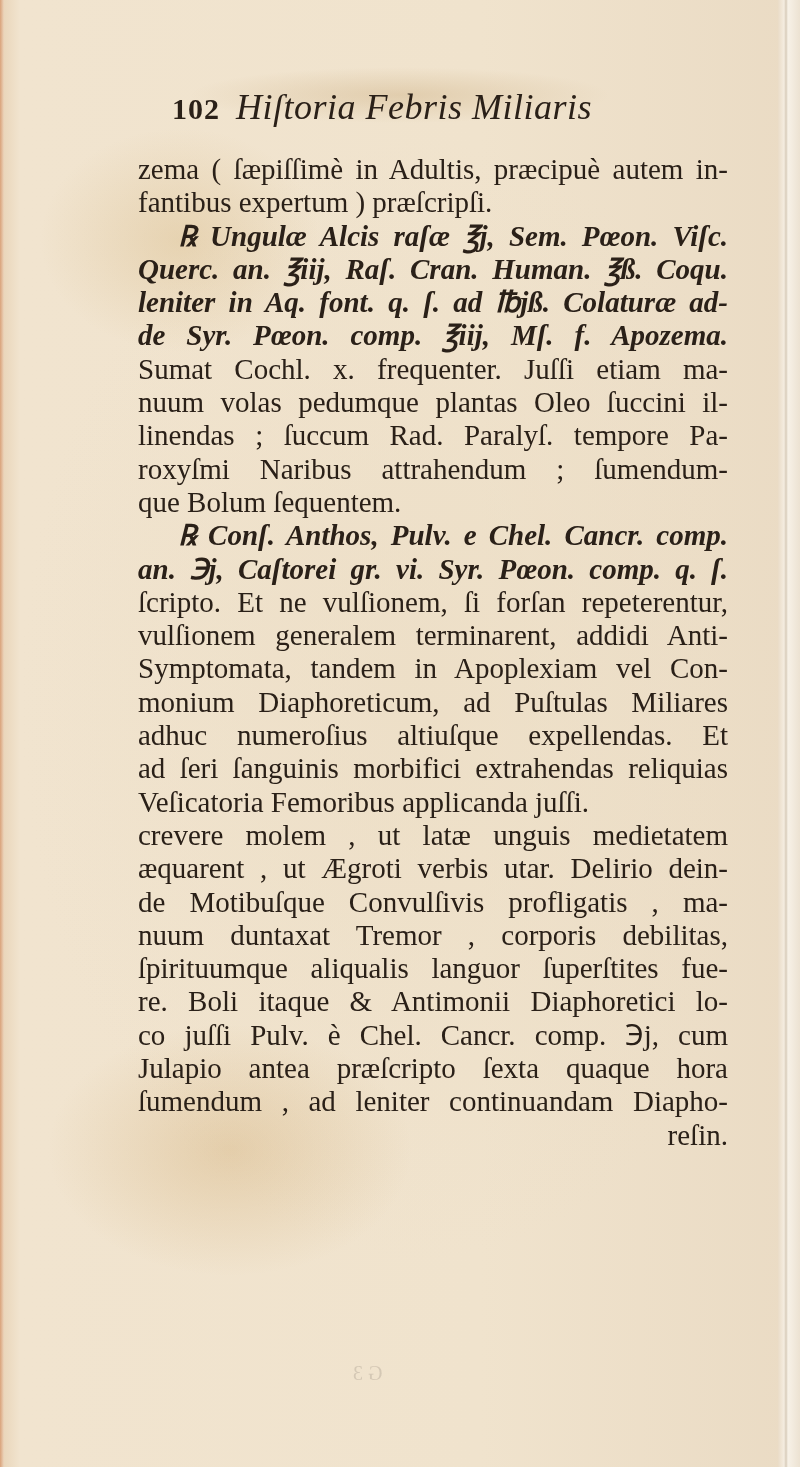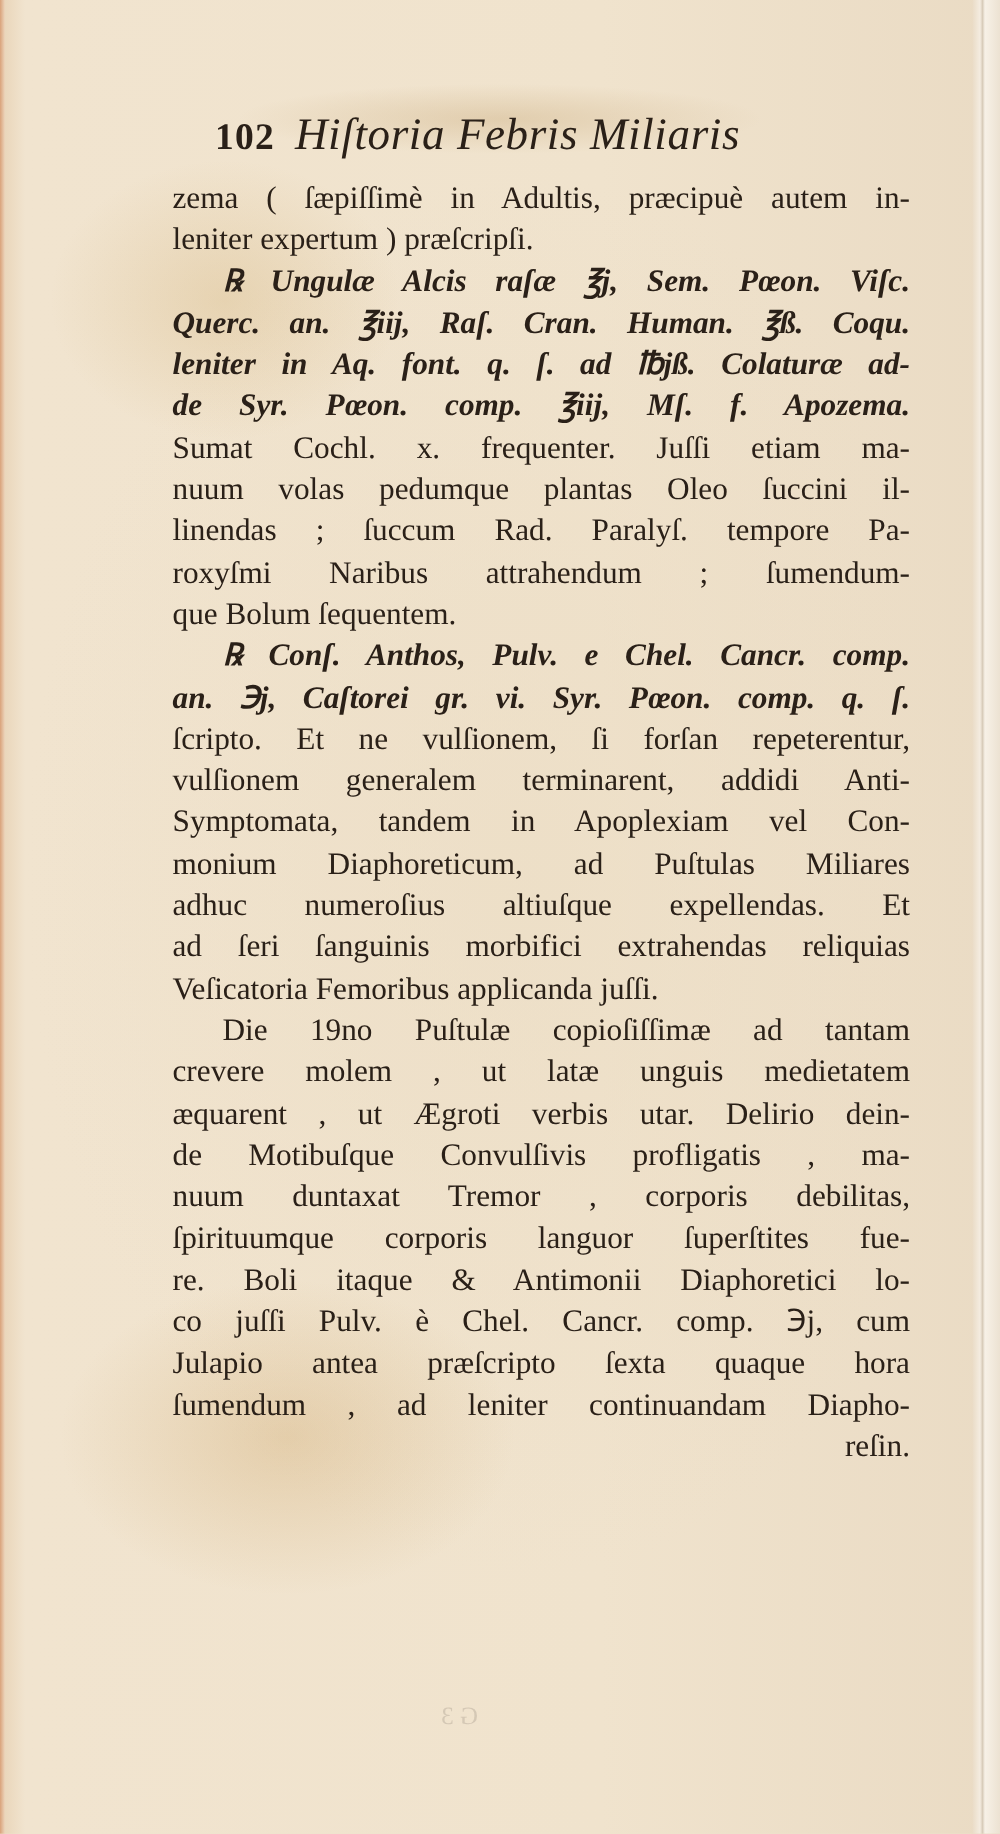--- a/index.html
+++ b/index.html
@@ -30,22 +30,22 @@
     position: absolute; top: 86px; left: 0; width: 590px; height: 44px;
     display: flex; align-items: baseline; margin-left: 34px;
   }
   .folio {
     font-size: 30px; font-weight: bold; letter-spacing: 1px; width: 64px;
   }
   .running-title {
     font-size: 36px; font-style: italic; font-weight: normal; letter-spacing: 0.5px; margin-left: 0;
   }
   .body-text {
-    position: absolute; top: 142px; left: 0; width: 590px;
-    font-size: 25px; line-height: 33.3px; font-family: Liberation Serif, serif;
+    position: absolute; top: 153px; left: 0; width: 590px;
+    font-size: 29px; line-height: 33.3px; font-family: Liberation Serif, serif;
   }
   .line { white-space: nowrap; height: 33.3px; overflow: visible; text-align: justify; text-align-last: justify; }
   .line.short { text-align-last: left; }
   .line.right { text-align-last: right; text-align: center; }
   .line.indent { padding-left: 40px; }
   .it { font-style: italic; font-weight: bold; }
   .ghost {
     position: absolute; color: rgba(90,80,70,0.18); font-size: 20px; font-family: "Liberation Serif", serif;
   }
 </style>
@@ -56,45 +56,44 @@
 <div class="right-edge"></div>
 
 <div class="page">
   <div class="header">
     <span class="folio">102</span>
     <span class="running-title">Hiſtoria Febris Miliaris</span>
   </div>
 
   <div class="body-text">
     <div class="line">zema ( ſæpiſſimè in Adultis, præcipuè autem in-</div>
-    <div class="line short">leniter  expertum  ) præſcripſi.</div>
+    <div class="line short">fantibus  expertum  ) præſcripſi.</div>
     <div class="line indent it">℞ Ungulæ Alcis raſæ ℥j, Sem.  Pœon.  Viſc.</div>
     <div class="line it">Querc. an. ℥iij, Raſ. Cran.  Human. ℥ß.  Coqu.</div>
     <div class="line it">leniter in Aq. font. q. ſ.  ad ℔jß. Colaturæ ad-</div>
     <div class="line it">de Syr.  Pœon.  comp.  ℥iij,  Mſ. f.  Apozema.</div>
     <div class="line">Sumat Cochl. x. frequenter.     Juſſi etiam ma-</div>
     <div class="line">nuum volas pedumque plantas Oleo ſuccini il-</div>
     <div class="line">linendas ;  ſuccum  Rad.  Paralyſ. tempore Pa-</div>
     <div class="line">roxyſmi Naribus  attrahendum  ;   ſumendum-</div>
     <div class="line short">que Bolum ſequentem.</div>
     <div class="line indent it">℞ Conſ. Anthos, Pulv. e Chel. Cancr. comp.</div>
     <div class="line it">an. ℈j, Caſtorei gr.  vi.  Syr.  Pœon.  comp.  q. ſ.</div>
     <div class="line">ſcripto.    Et ne vulſionem,  ſi forſan repeterentur,</div>
     <div class="line">vulſionem  generalem  terminarent, addidi Anti-</div>
     <div class="line">Symptomata, tandem in  Apoplexiam  vel Con-</div>
     <div class="line">monium  Diaphoreticum,  ad  Puſtulas  Miliares</div>
     <div class="line">adhuc  numeroſius  altiuſque  expellendas.     Et</div>
     <div class="line">ad ſeri ſanguinis morbifici extrahendas reliquias</div>
     <div class="line short">Veſicatoria Femoribus applicanda juſſi.</div>
-    <div class="line indent">Die  19no  Puſtulæ  copioſiſſimæ  ad  tantam</div>
     <div class="line">crevere  molem ,   ut latæ  unguis  medietatem</div>
     <div class="line">æquarent ,  ut Ægroti verbis  utar.  Delirio dein-</div>
     <div class="line">de  Motibuſque  Convulſivis  profligatis ,    ma-</div>
     <div class="line">nuum  duntaxat  Tremor ,  corporis   debilitas,</div>
-    <div class="line">ſpirituumque corporis  languor ſuperſtites fue-</div>
+    <div class="line">ſpirituumque aliqualis  languor ſuperſtites fue-</div>
     <div class="line">re.    Boli itaque  &amp;  Antimonii  Diaphoretici lo-</div>
     <div class="line">co  juſſi Pulv.  è  Chel.  Cancr.   comp.  ℈j,  cum</div>
     <div class="line">Julapio  antea  præſcripto  ſexta   quaque  hora</div>
     <div class="line">ſumendum ,  ad leniter  continuandam  Diapho-</div>
     <div class="line right">reſin.</div>
   </div>
 
   <div class="ghost" style="left:215px; top:1362px; transform: scaleX(-1);">G 3</div>
 </div>
 

